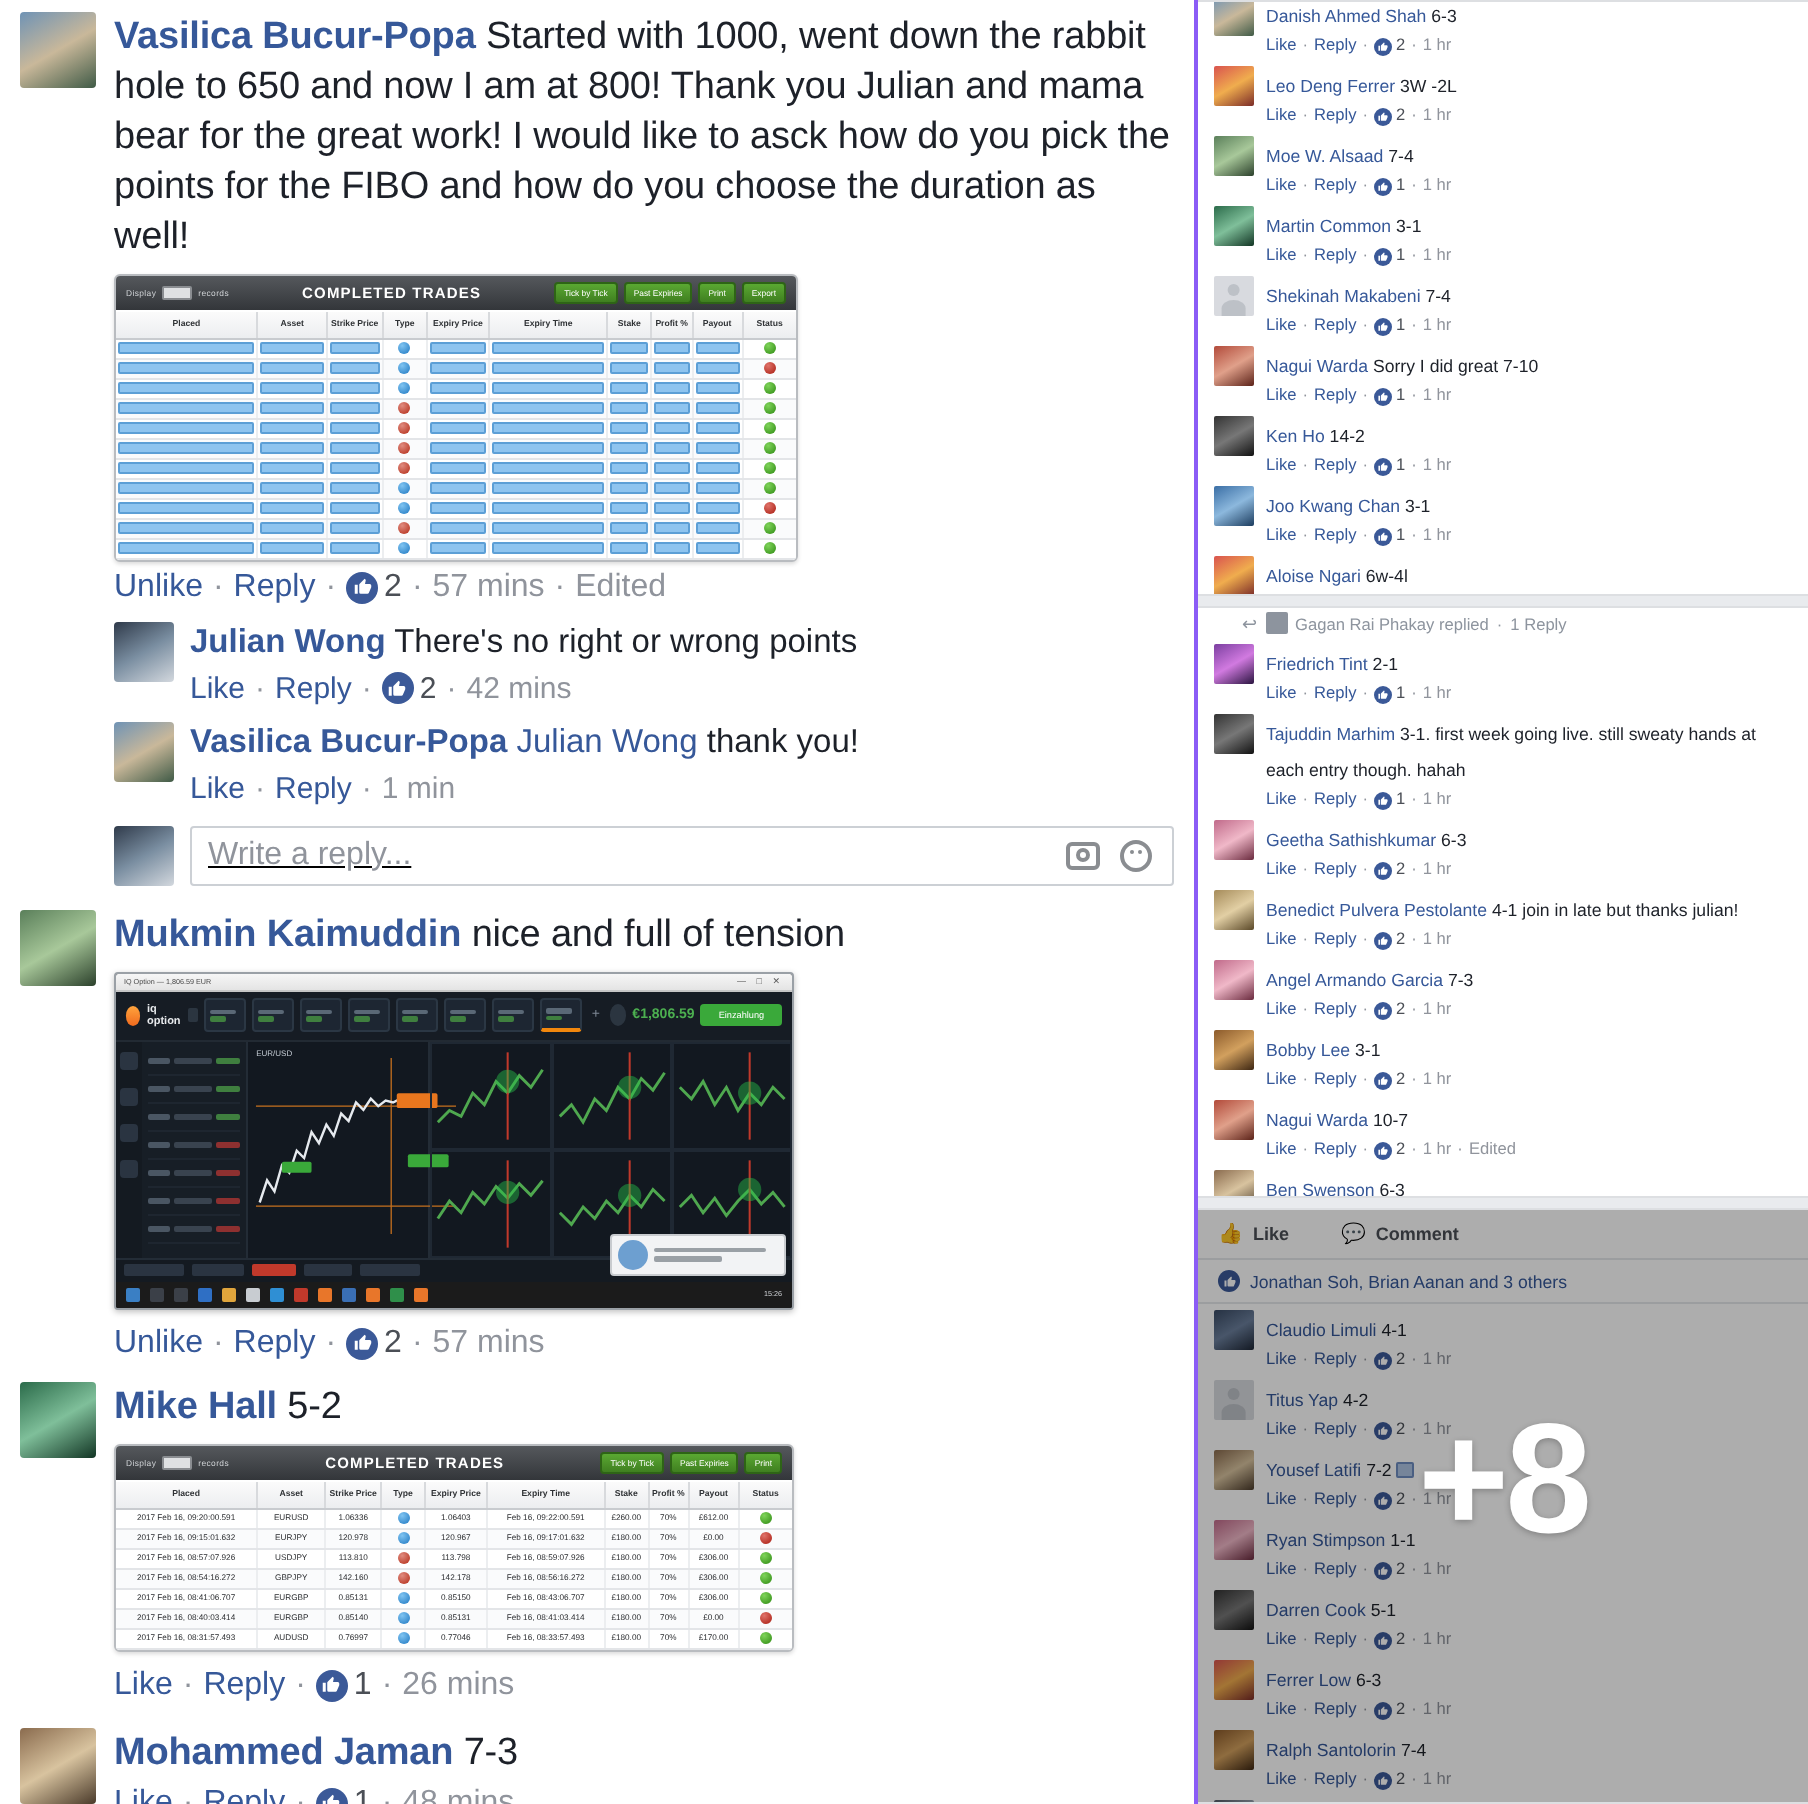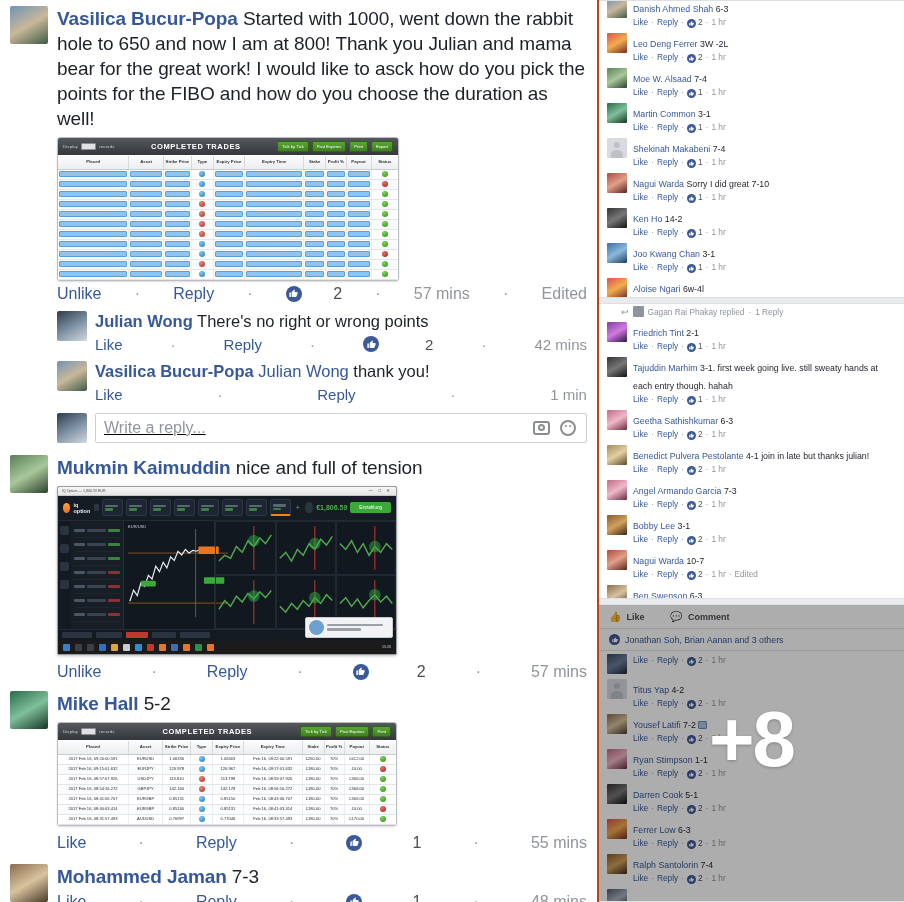--- a/index.html
+++ b/index.html
@@ -3,21 +3,21 @@
 <meta charset="utf-8">
 <style>
   * { box-sizing: border-box; margin: 0; padding: 0; }
   html, body {
     width: 904px; height: 902px;
     overflow: hidden;
     background: #ffffff;
     font-family: "Liberation Sans", sans-serif;
     -webkit-font-smoothing: antialiased;
   }
-  .page { position: relative; width: 904px; height: 902px; background: #c2410c; }
+  .page { position: relative; width: 904px; height: 902px; background: #8b5cf6; }
 
   
   .left-col {
     position: absolute; left: 0; top: 0;
     width: 597px; height: 902px;
     background: #ffffff;
     overflow: hidden;
   }
 
   .comment-block { display: flex; padding: 4px 10px 0 10px; }
@@ -37,21 +37,21 @@
   .ctag { color: #365899; }
 
   .big-text { font-size: 19px; line-height: 25px; letter-spacing: -0.1px; }
   .big-text .cname { font-size: 19px; }
 
   .med-text { font-size: 16.5px; line-height: 21px; }
 
   
   .actions {
     font-size: 15px; color: #90949c; margin-top: 4px;
-    display: flex; align-items: center; flex-wrap: wrap; gap: 0; justify-content: space-between;
+    display: flex; align-items: center; flex-wrap: wrap; gap: 0;
   }
   .actions a { color: #365899; text-decoration: none; }
   .actions .sep { margin: 0 5px; color: #90949c; }
   .actions .cnt { color: #4b4f56; margin-left: 3px; }
   .actions-lg { font-size: 16px; }
   .actions-md { font-size: 15px; }
 
   .like-badge {
     display: inline-flex; align-items: center; justify-content: center;
     width: 16px; height: 16px; border-radius: 50%;
@@ -1012,21 +1012,21 @@
           <span class="sep">·</span>
           <a href="#">Reply</a>
           <span class="sep">·</span>
           <span class="like-badge">
               <svg viewBox="0 0 24 24">
                 <path d="M1 21h4V9H1v12zm22-11a2 2 0 0 0-2-2h-6.31l.95-4.57.03-.32a1.5 1.5 0 0 0-.44-1.06L14.17 1 7.59 7.59A2 2 0 0 0 7 9v10a2 2 0 0 0 2 2h9a2 2 0 0 0 1.84-1.22l3.02-7.05c.09-.23.14-.47.14-.73v-2z"></path>
               </svg>
             </span>
           <span class="cnt">1</span>
           <span class="sep">·</span>
-          <span>55 mins</span>
+          <span>26 mins</span>
         </div>
       </div>
     </div>
 
     <div class="comment-block" style="padding-top:12px;">
       <div class="avatar av-lg g3"></div>
       <div class="body-col">
         <div class="big-text">
           <span class="cname">Mohammed Jaman</span>
           <span class="ctext">7-3</span>
@@ -1249,20 +1249,21 @@
           <span class="lb">
             <svg viewBox="0 0 24 24">
               <path d="M1 21h4V9H1v12zm22-11a2 2 0 0 0-2-2h-6.31l.95-4.57.03-.32a1.5 1.5 0 0 0-.44-1.06L14.17 1 7.59 7.59A2 2 0 0 0 7 9v10a2 2 0 0 0 2 2h9a2 2 0 0 0 1.84-1.22l3.02-7.05c.09-.23.14-.47.14-.73v-2z"></path>
             </svg>
           </span>
           <span>Jonathan Soh, Brian Aanan and 3 others</span>
         </div>
         <div class="rrow">
           <div class="rav g7"></div>
           <div class="rbody">
+            <div><span class="rname">Claudio Limuli </span><span class="rtext">4-1</span></div>
             <div class="racts"><a href="#">Like</a><span class="sep">·</span><a href="#">Reply</a><span class="sep">·</span><span class="rlike">
                 <svg viewBox="0 0 24 24">
                   <path d="M1 21h4V9H1v12zm22-11a2 2 0 0 0-2-2h-6.31l.95-4.57.03-.32a1.5 1.5 0 0 0-.44-1.06L14.17 1 7.59 7.59A2 2 0 0 0 7 9v10a2 2 0 0 0 2 2h9a2 2 0 0 0 1.84-1.22l3.02-7.05c.09-.23.14-.47.14-.73v-2z"></path>
                 </svg>
               </span><span class="rcnt">2</span><span class="sep">·</span><span>1 hr</span></div>
           </div>
         </div>
         <div class="rrow">
           <div class="rav gwhite silhouette"></div>
           <div class="rbody">

